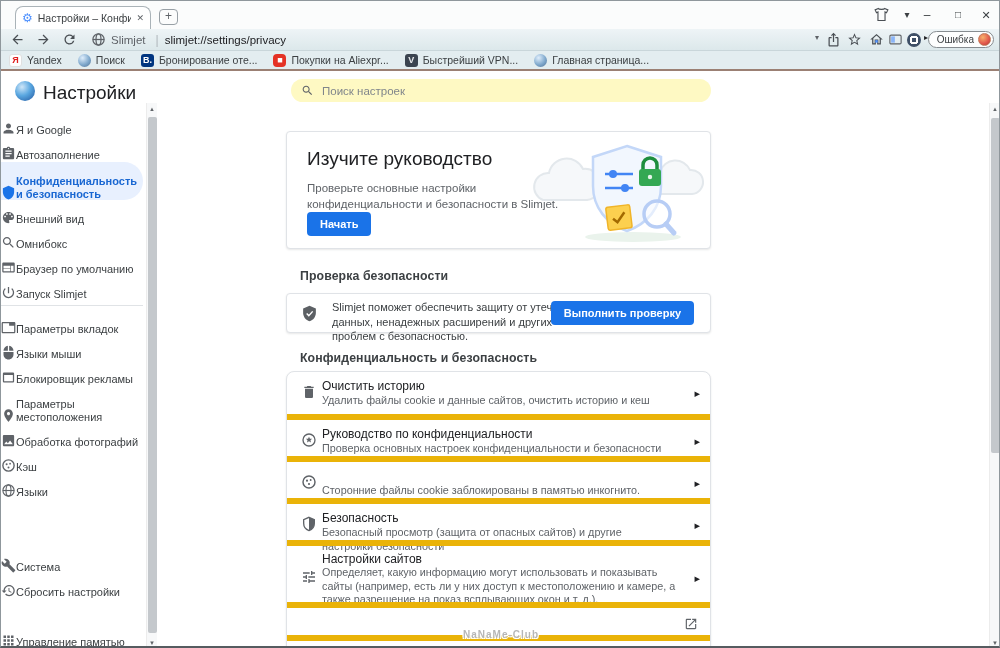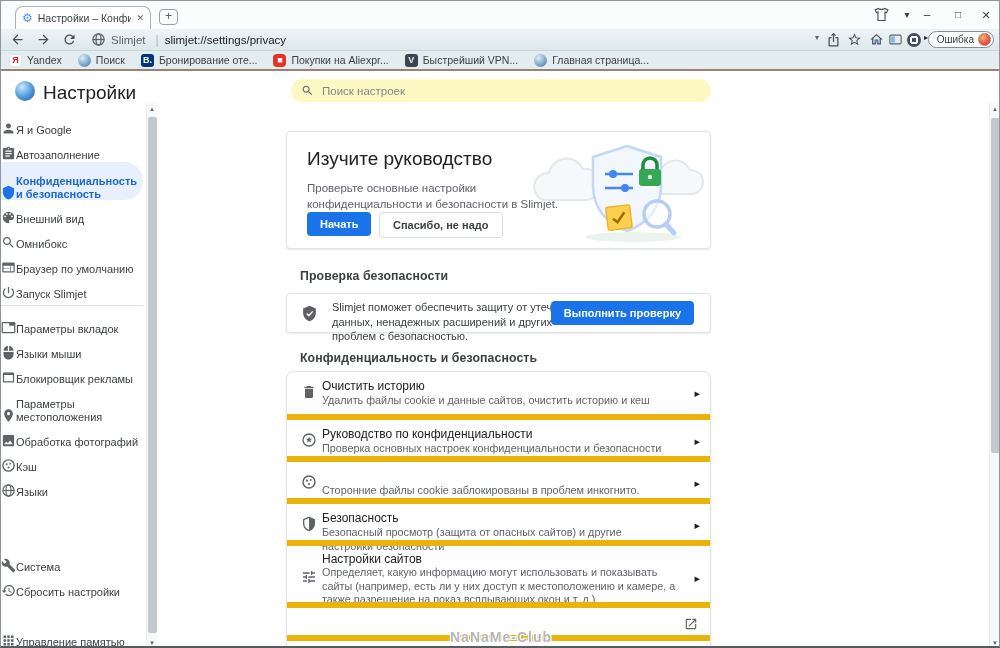--- a/index.html
+++ b/index.html
@@ -63,21 +63,21 @@
   .btn-primary{background:#1a73e8;color:#fff;border:none;border-radius:4px;font-size:11px;font-weight:bold;padding:6px 13px;cursor:pointer;font-family:"Liberation Sans",sans-serif}
   .btn-secondary{background:#fff;color:#3c4043;border:1px solid #dadce0;border-radius:4px;font-size:11px;font-weight:bold;padding:6px 13px;cursor:pointer;font-family:"Liberation Sans",sans-serif}
   .g-title{position:absolute;left:20px;top:16px;font-size:19px;color:#202124}
   .g-body{position:absolute;left:20px;top:48px;width:258px;font-size:11.5px;line-height:16px;color:#5f6368}
   .row{position:absolute;left:0;width:100%;border-top:6px solid #eab308;cursor:pointer}
   .row .ric{position:absolute;left:14px;width:16px;height:16px;fill:#5f6368}
   .row .rt{position:absolute;left:35px;font-size:12px;color:#202124}
   .row .rs{position:absolute;left:35px;width:350px;font-size:10.8px;line-height:13.5px;color:#5f6368}
   .chev{position:absolute;right:10px;font-size:11px;color:#202124}
   .toggle{position:absolute;right:14px;top:6px;width:26px;height:12px;border-radius:6px;background:#aeb3b8}
-  .wm{position:absolute;left:95px;top:556px;width:240px;text-align:center;font-size:14px;font-weight:bold;letter-spacing:1px;color:#b6b6b6;text-shadow:-1px -1px 0 #fff,1px -1px 0 #fff,-1px 1px 0 #fff,1px 1px 0 #fff;pointer-events:none}
+  .wm{position:absolute;left:95px;top:556px;width:240px;text-align:center;font-size:10px;font-weight:bold;letter-spacing:1px;color:#b6b6b6;text-shadow:-1px -1px 0 #fff,1px -1px 0 #fff,-1px 1px 0 #fff,1px 1px 0 #fff;pointer-events:none}
 </style>
 </head>
 <body>
 
 <div id="win">
 
   <div id="titlebar">
     <div class="tab">
       <span class="tab-fav">⚙</span>
       <span class="tab-title">Настройки – Конфиденциальнос</span>
@@ -292,21 +292,20 @@
       <div class="thumb" style="top:14px;height:516px"></div>
       <span class="arr" style="bottom:0">▼</span>
     </div>
 
     <div id="main">
 
       <div class="card" style="top:58px;height:118px">
         <div class="g-title">Изучите руководство</div>
         <div class="g-body">Проверьте основные настройки конфиденциальности и безопасности в Slimjet.</div>
         <button class="btn-primary" style="position:absolute;left:20px;top:80px">Начать</button>
-        <button class="btn-secondary" style="position:absolute;left:92px;top:80px">Спасибо, не надо</button>
         <svg style="position:absolute;left:228px;top:6px" width="190" height="106" viewBox="0 0 190 106">
           <ellipse cx="118" cy="99" rx="48" ry="5" fill="#eaf3ec"></ellipse>
           <path d="M28 62 a14 14 0 0 1 6-27 a18 18 0 0 1 34-4 a12 12 0 0 1 4 31 z" fill="#f6f8fa" stroke="#e3e8ec" stroke-width="2"></path>
           <path d="M138 56 a12 12 0 0 1 7-22 a16 16 0 0 1 30-2 a11 11 0 0 1 2 24 z" fill="#f6f8fa" stroke="#e3e8ec" stroke-width="2"></path>
           <path d="M112 8 L146 19 V48 C146 70 132 86 112 93 C92 86 78 70 78 48 V19 Z" fill="#f2f7fe" stroke="#c3d7f8" stroke-width="2.5"></path>
           <line x1="90" y1="36" x2="118" y2="36" stroke="#4285f4" stroke-width="2.5"></line>
             <circle cx="98" cy="36" r="4" fill="#4285f4"></circle>
           <line x1="90" y1="50" x2="118" y2="50" stroke="#4285f4" stroke-width="2.5"></line>
             <circle cx="110" cy="50" r="4" fill="#4285f4"></circle>
           <path d="M128 32 v-5 a7 7 0 0 1 14 0 v5" fill="none" stroke="#1e8e3e" stroke-width="3.5"></path>
@@ -353,21 +352,21 @@
           <span class="chev" style="top:15px">▸</span>
         </div>
 
         <div class="row" style="top:84px;height:42px">
           <svg class="ric" style="top:12px" viewBox="0 0 24 24">
               <circle cx="12" cy="12" r="9" fill="none" stroke="#5f6368" stroke-width="2.2"></circle>
               <circle cx="9" cy="10" r="1.6"></circle>
               <circle cx="14.5" cy="9" r="1.4"></circle>
               <circle cx="12" cy="15" r="1.6"></circle>
             </svg>
-          <div class="rs" style="top:22px">Сторонние файлы cookie заблокированы в проблем инкогнито.</div>
+          <div class="rs" style="top:22px">Сторонние файлы cookie заблокированы в памятью инкогнито.</div>
           <span class="chev" style="top:15px">▸</span>
         </div>
 
         <div class="row" style="top:126px;height:42px">
           <svg class="ric" style="top:12px" viewBox="0 0 24 24">
               <path d="M12 2 L20 5.5 V11 c0 5-3.4 9.4-8 10.8 C7.4 20.4 4 16 4 11 V5.5 Z" fill="none" stroke="#5f6368" stroke-width="2"></path>
               <path d="M12 2 L20 5.5 V11 c0 5-3.4 9.4-8 10.8 Z" fill="#5f6368"></path>
             </svg>
           <div class="rt" style="top:7px">Безопасность</div>
           <div class="rs" style="top:22px">Безопасный просмотр (защита от опасных сайтов) и другие настройки безопасности</div>

